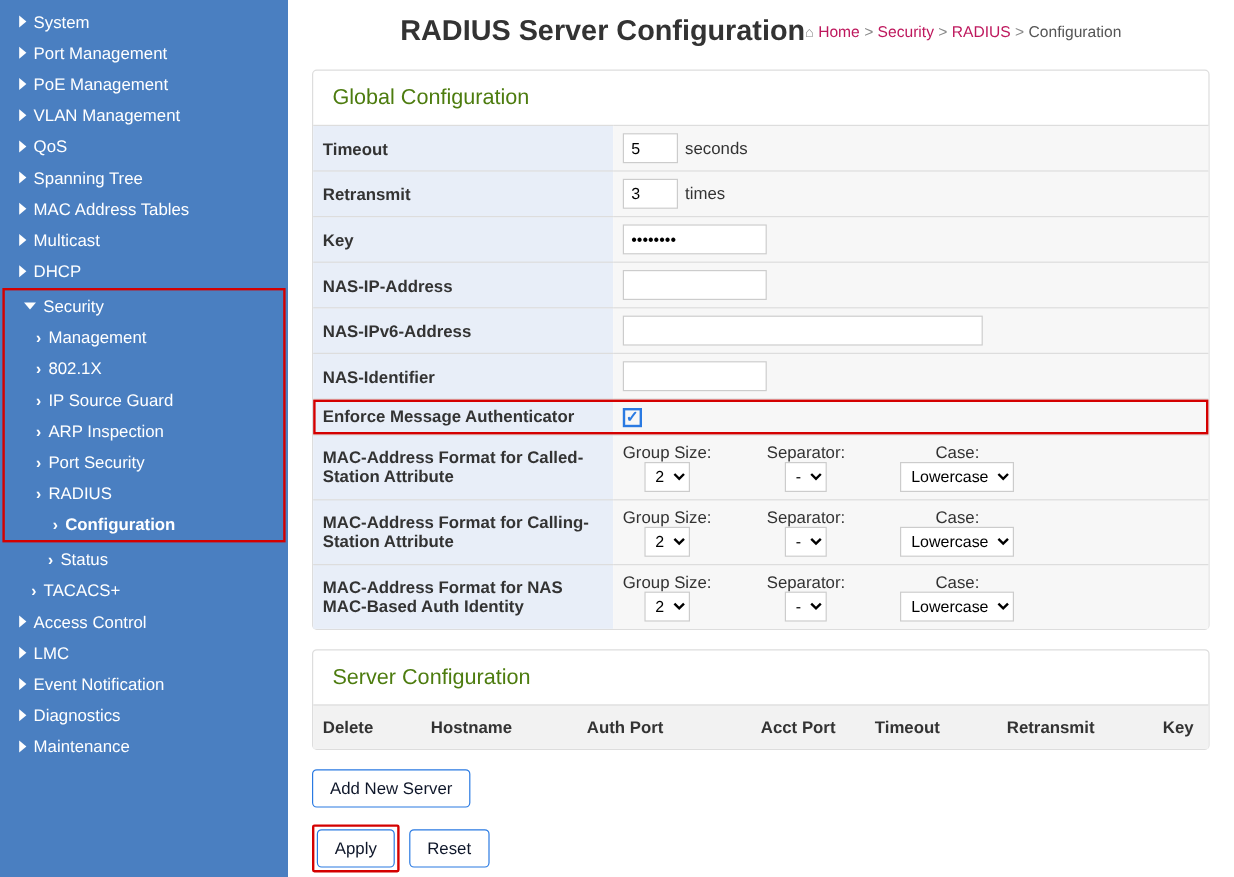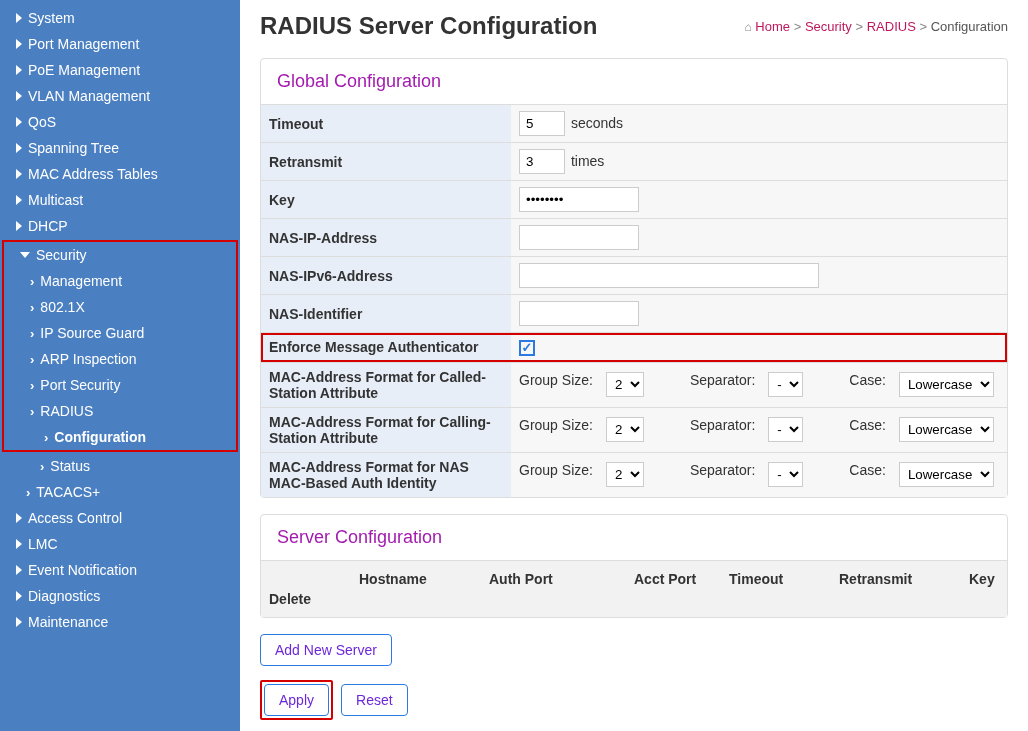--- a/index.html
+++ b/index.html
@@ -9,53 +9,53 @@
 .nav-item { padding: 5px 8px 5px 16px; cursor: pointer; display: flex; align-items: center; gap: 6px; }
 .nav-sub { padding-left: 26px; }
 .nav-sub2 { padding-left: 40px; }
 .nav-item.active { font-weight: 700; }
 .caret { display: inline-block; width: 0; height: 0; }
 .caret-right { border-top: 5px solid transparent; border-bottom: 5px solid transparent; border-left: 6px solid #fff; }
 .caret-down { border-left: 5px solid transparent; border-right: 5px solid transparent; border-top: 6px solid #fff; }
 .chev { font-size: 13px; font-weight: 700; }
 .highlight-box { border: 2px solid #d40000; margin: 1px 2px; }
 .main { flex: 1; padding: 12px 20px 20px 20px; background: #fff; }
-.header { display: flex; justify-content: space-between; align-items: center; margin-bottom: 18px; }
+.header { display: flex; justify-content: center; align-items: center; margin-bottom: 18px; }
 .header h1 { font-size: 24px; font-weight: 700; }
 .breadcrumb { color: #888; font-size: 13px; }
 .breadcrumb a { color: #be185d; text-decoration: none; }
 .breadcrumb .cur { color: #555; }
 .panel { border: 1px solid #ddd; border-radius: 4px; margin-bottom: 16px; }
-.panel-title { padding: 12px 16px; font-size: 18px; font-weight: 400; color: #a21caf; }
+.panel-title { padding: 12px 16px; font-size: 18px; font-weight: 400; color: #4d7c0f; }
 .config-table { width: 100%; border-collapse: collapse; }
 .config-table tr { border-top: 1px solid #ddd; }
 .config-table td { padding: 6px 8px; vertical-align: middle; }
 .config-table .label-cell { width: 250px; background: #e8eef8; font-weight: 700; color: #333; }
 .config-table .value-cell { background: #f7f7f7; }
 .text-input { border: 1px solid #ccc; padding: 4px 6px; width: 46px; text-align: left; }
 .text-input.wide { width: 120px; }
 .text-input.wider { width: 300px; }
 .inline-label { margin: 0 6px 0 2px; font-weight: 400; text-align: right; }
 .sel { border: 1px solid #ccc; padding: 3px 4px; background: #fff; }
 .row-highlight { outline: 2px solid #d40000; outline-offset: -2px; margin-top: 17px; }
 .check { width: 16px; height: 16px; border: 2px solid #2a7ae2; display: inline-flex; align-items: center; justify-content: center; color: #2a7ae2; font-size: 13px; font-weight: 900; line-height: 1; }
 .server-head { display: flex; border-top: 1px solid #ddd; background: #f2f2f2; font-weight: 700; }
 .server-head > div { padding: 10px 8px; }
-.col-del { width: 90px; margin-top: 20px; }
+.col-del { width: 90px; }
 .col-host { width: 130px; }
 .col-auth { width: 145px; }
 .col-acct { width: 95px; }
 .col-to { width: 110px; }
 .col-rt { width: 130px; }
 .col-key { flex: 1; }
-.btn { border: 1px solid #2a7ae2; background: #fff; color: #6d28d9; padding: 7px 14px; border-radius: 4px; cursor: pointer; font-size: 14px; }
+.btn { border: 1px solid #2a7ae2; background: #fff; color: #0f172a; padding: 7px 14px; border-radius: 4px; cursor: pointer; font-size: 14px; }
 .btn-row { margin-top: 14px; display: flex; gap: 8px; align-items: center; }
 .apply-wrap { border: 2px solid #d40000; padding: 2px; display: inline-block; border-radius: 2px; }
 .format-row { display: flex; align-items: center; gap: 6px; flex-wrap: wrap; }
-.format-group { display: flex; gap: 13px; margin-right: 40px; }
+.format-group { display: flex; align-items: center; gap: 0; margin-right: 40px; flex-direction: column; }
 .home-icon { font-size: 12px; }
 </style>
 </head>
 <body>
 
 <div class="layout">
   <div class="sidebar">
     <div>
       <div class="nav-item">
           <span class="caret caret-right"></span>

